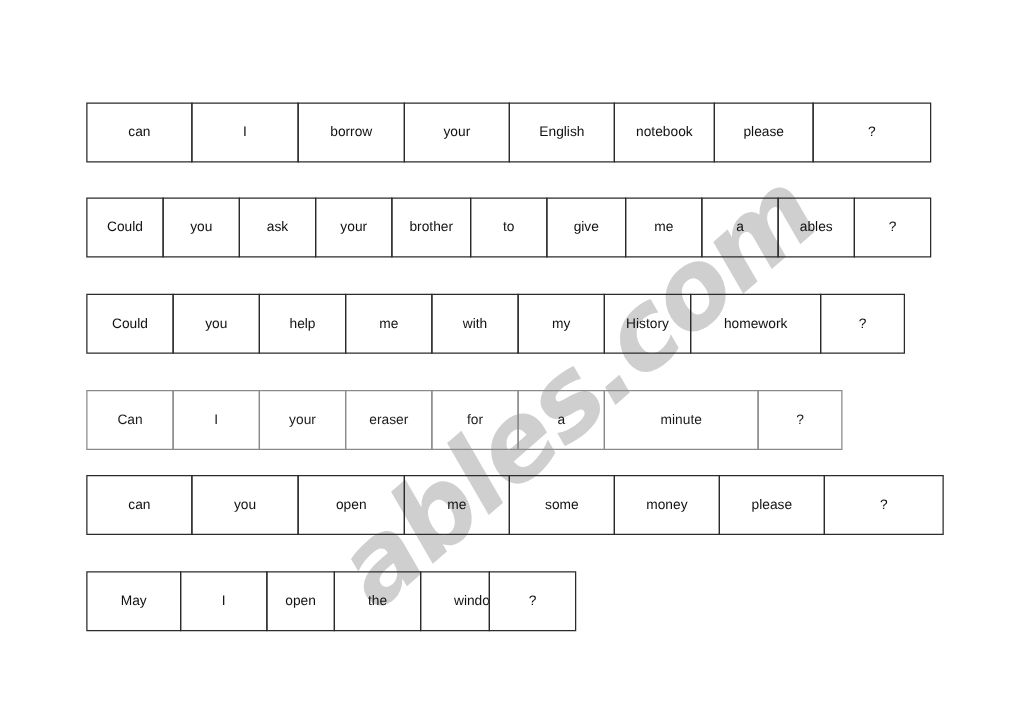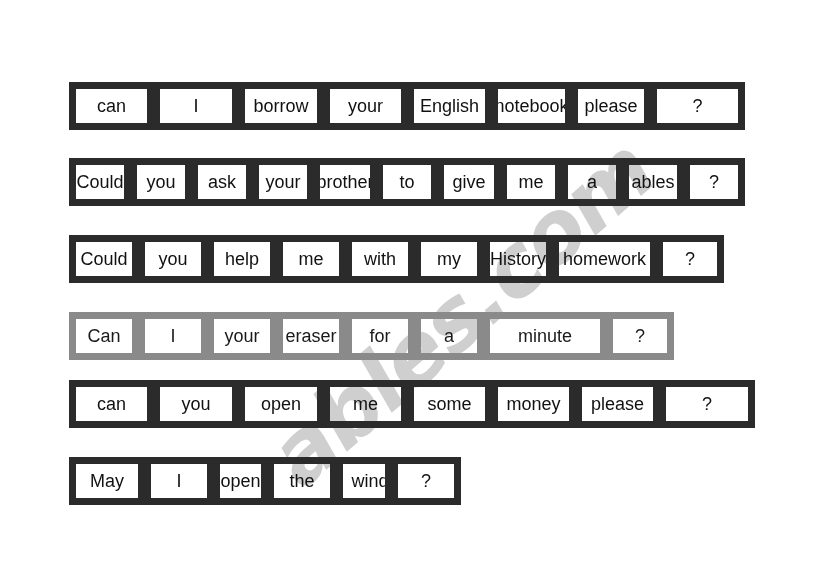--- a/index.html
+++ b/index.html
@@ -54,27 +54,27 @@
 
   .sentence-row {
     position: absolute;
     display: flex;
     height: 48px;
     box-sizing: border-box;
   }
 
   .word-cell {
     box-sizing: border-box;
-    border: 7px solid #6d28d9;
+    border: 1px solid #6d28d9;
     margin-left: -1px;
     background: transparent;
     display: flex;
     align-items: center;
     justify-content: center;
-    font-size: 18px;
+    font-size: 11px;
     color: #111111;
     line-height: 1;
     height: 48px;
     overflow: hidden;
     white-space: nowrap;
   }
   .word-cell:first-child {
     margin-left: 0;
   }
 

